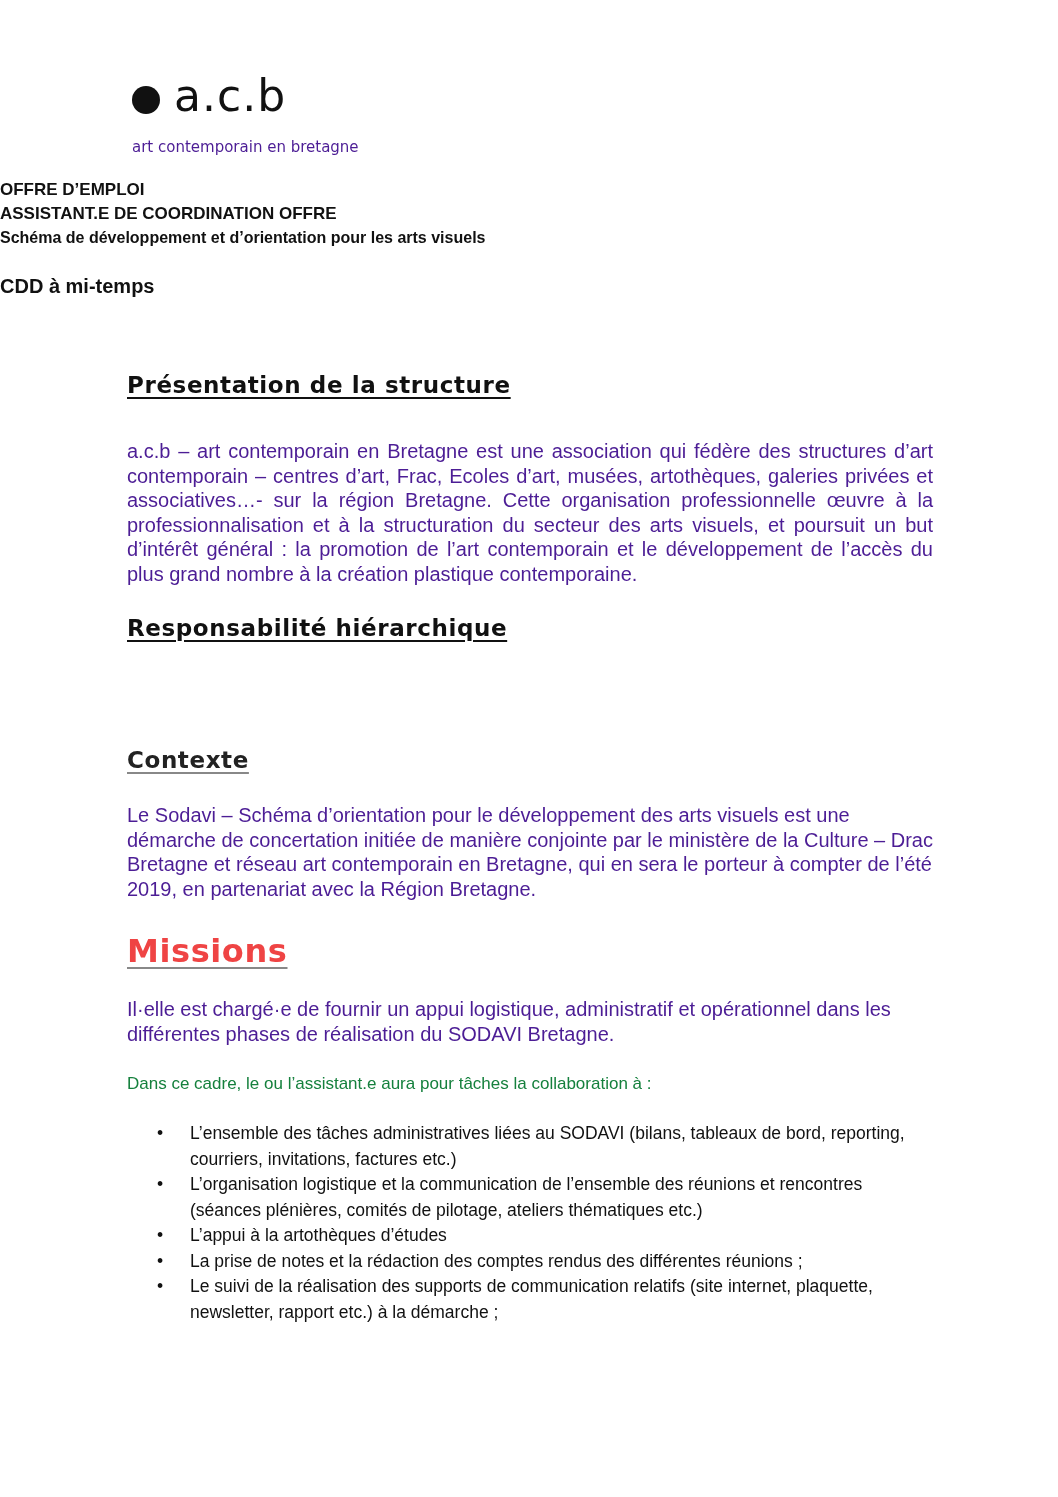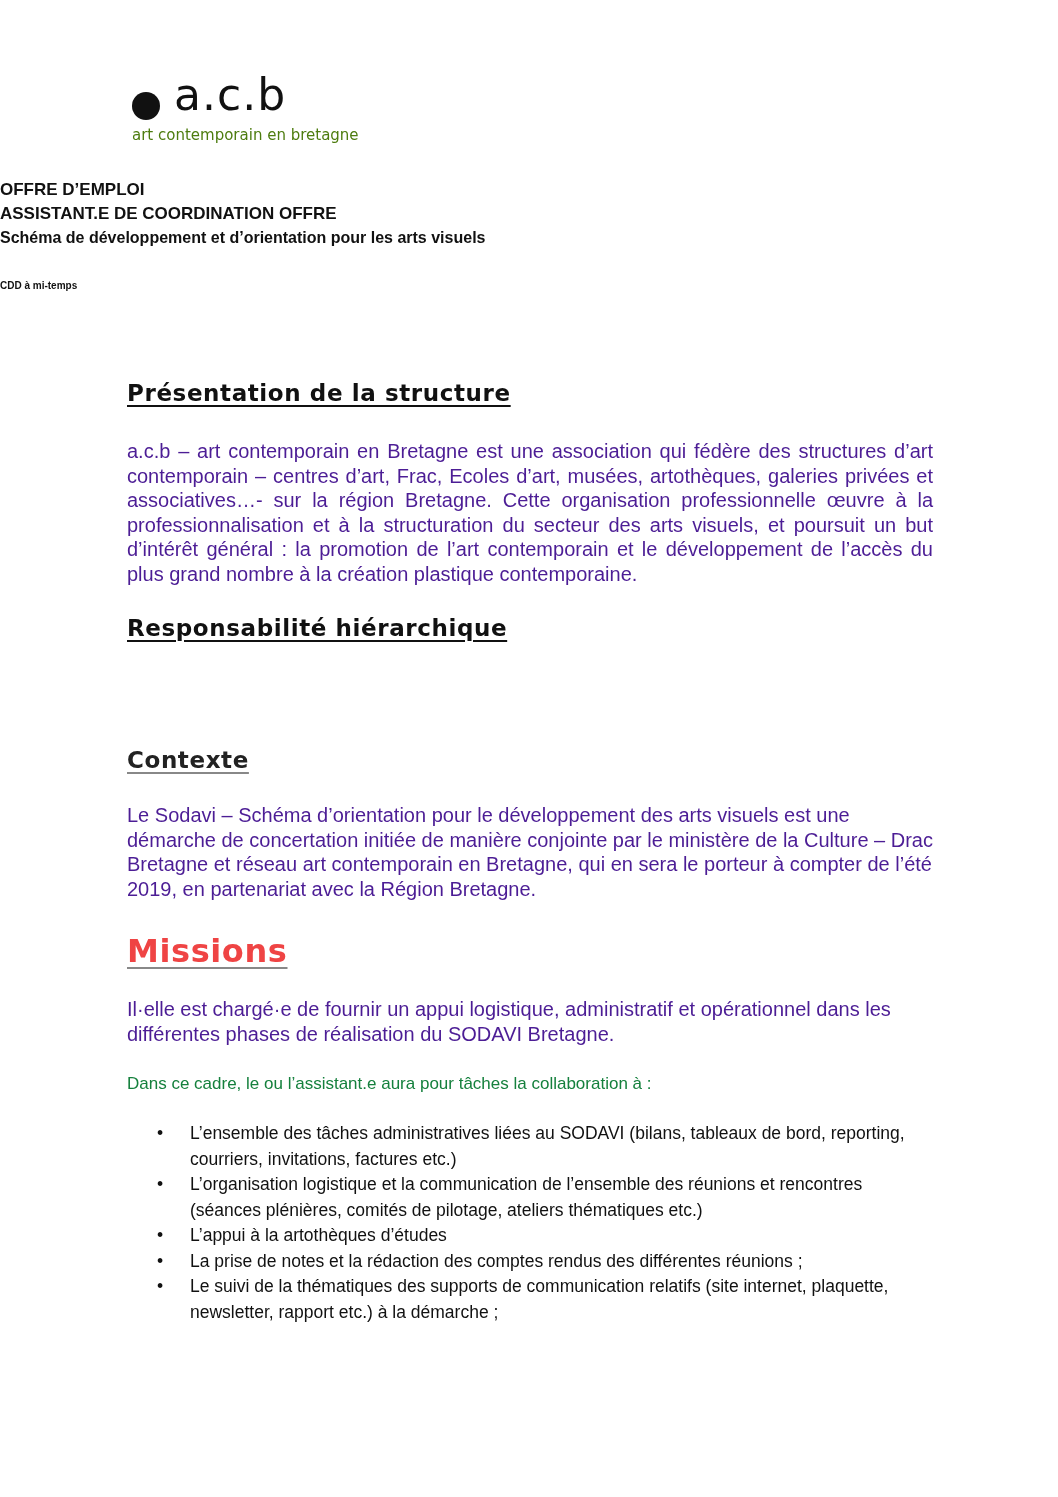--- a/index.html
+++ b/index.html
@@ -3,30 +3,30 @@
   <meta charset="utf-8">
   <style>
     html, body { margin: 0; padding: 0; background: #ffffff; }
     body {
       width: 1058px; height: 1497px; position: relative; overflow: hidden;
       font-family: "Liberation Sans", sans-serif; color: #111111;
     }
     .page { position: absolute; left: 0; top: 0; width: 1058px; height: 1497px; }
 
     .logo { position: absolute; left: 132px; top: 70px; }
-    .logo-main { display: flex; align-items: flex-end; height: 50px; }
+    .logo-main { display: flex; align-items: center; height: 50px; }
     .logo-dot { width: 28px; height: 28px; border-radius: 50%; background: #111; margin-top: 10px; margin-right: 14px; }
     .logo-text { font-family: "DejaVu Sans", sans-serif; font-size: 44px; font-weight: normal; letter-spacing: 1px; color: #111; }
-    .logo-sub { font-family: "DejaVu Sans", sans-serif; font-size: 15px; margin-top: 6px; color: #4d7c0f; }
+    .logo-sub { font-family: "DejaVu Sans", sans-serif; font-size: 15px; margin-top: 18px; color: #4c1d95; }
 
     .title-block { position: absolute; left: 0; width: 1058px; top: 178px; text-align: left; font-weight: bold; }
     .title-block .t1 { font-size: 17px; line-height: 24px; }
     .title-block .t2 { font-size: 17px; line-height: 24px; }
     .title-block .t3 { font-size: 16px; line-height: 24px; }
-    .title-block .t4 { font-size: 10px; line-height: 24px; margin-top: 24px; }
+    .title-block .t4 { font-size: 20px; line-height: 24px; margin-top: 24px; }
 
     .h2 {
       position: absolute; left: 127px;
       font-family: "DejaVu Sans", sans-serif; font-weight: bold; font-size: 23px;
       letter-spacing: 0.6px; text-decoration: underline; text-underline-offset: 4px;
       text-decoration-thickness: 2px; color: #111;
     }
     .h2.gray-ul { text-decoration-color: #888; color: #222; }
     .h1 {
       position: absolute; left: 127px;
@@ -66,33 +66,33 @@
     <div class="logo-sub">art contemporain en bretagne</div>
   </div>
 
   <div class="title-block">
     <div class="t1">OFFRE D’EMPLOI</div>
     <div class="t2">ASSISTANT.E DE COORDINATION OFFRE</div>
     <div class="t3">Schéma de développement et d’orientation pour les arts visuels</div>
     <div class="t4">CDD à mi-temps</div>
   </div>
 
-  <div class="h2" style="top:380px;text-decoration:underline;">Présentation de la structure</div>
+  <div class="h2" style="top:372px;text-decoration:underline;">Présentation de la structure</div>
   <div class="para justify" style="top:439px;">a.c.b – art contemporain en Bretagne est une association qui fédère des structures d’art contemporain – centres d’art, Frac, Ecoles d’art, musées, artothèques, galeries privées et associatives…- sur la région Bretagne. Cette organisation professionnelle œuvre à la professionnalisation et à la structuration du secteur des arts visuels, et poursuit un but d’intérêt général : la promotion de l’art contemporain et le développement de l’accès du plus grand nombre à la création plastique contemporaine.</div>
 
   <div class="h2" style="top:615px;">Responsabilité hiérarchique</div>
 
   <div class="h2 gray-ul" style="top:747px;">Contexte</div>
   <div class="para" style="top:803px;">Le Sodavi – Schéma d’orientation pour le développement des arts visuels est une démarche de concertation initiée de manière conjointe par le ministère de la Culture – Drac Bretagne et réseau art contemporain en Bretagne, qui en sera le porteur à compter de l’été 2019, en partenariat avec la Région Bretagne.</div>
 
   <div class="h1" style="top:932px;">Missions</div>
   <div class="para" style="top:997px;">Il·elle est chargé·e de fournir un appui logistique, administratif et opérationnel dans les différentes phases de réalisation du SODAVI Bretagne.</div>
   <div class="intro-gray" style="top:1071px;">Dans ce cadre, le ou l’assistant.e aura pour tâches la collaboration à :</div>
 
   <ul class="bullets">
     <li><span class="bullet">•</span><span>L’ensemble des tâches administratives liées au SODAVI (bilans, tableaux de bord, reporting, courriers, invitations, factures etc.)</span></li>
     <li><span class="bullet">•</span><span>L’organisation logistique et la communication de l’ensemble des réunions et rencontres (séances plénières, comités de pilotage, ateliers thématiques etc.)</span></li>
     <li><span class="bullet">•</span><span>L’appui à la artothèques d’études</span></li>
     <li><span class="bullet">•</span><span>La prise de notes et la rédaction des comptes rendus des différentes réunions ;</span></li>
-    <li><span class="bullet">•</span><span>Le suivi de la thématiques des supports de communication relatifs (site internet, plaquette, newsletter, rapport etc.) à la démarche ;</span></li>
+    <li><span class="bullet">•</span><span>Le suivi de la réalisation des supports de communication relatifs (site internet, plaquette, newsletter, rapport etc.) à la démarche ;</span></li>
   </ul>
 
 </div>
 
 </body></html>

